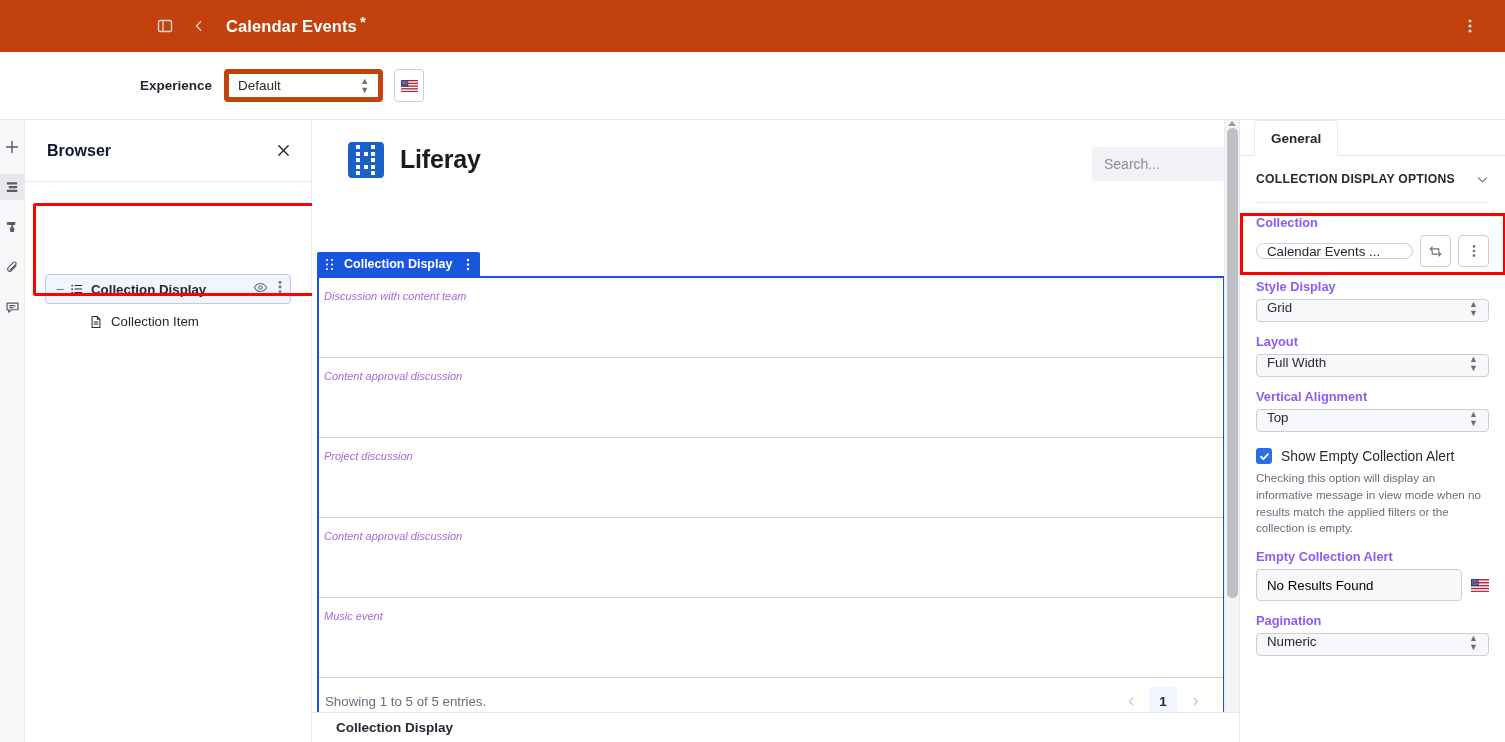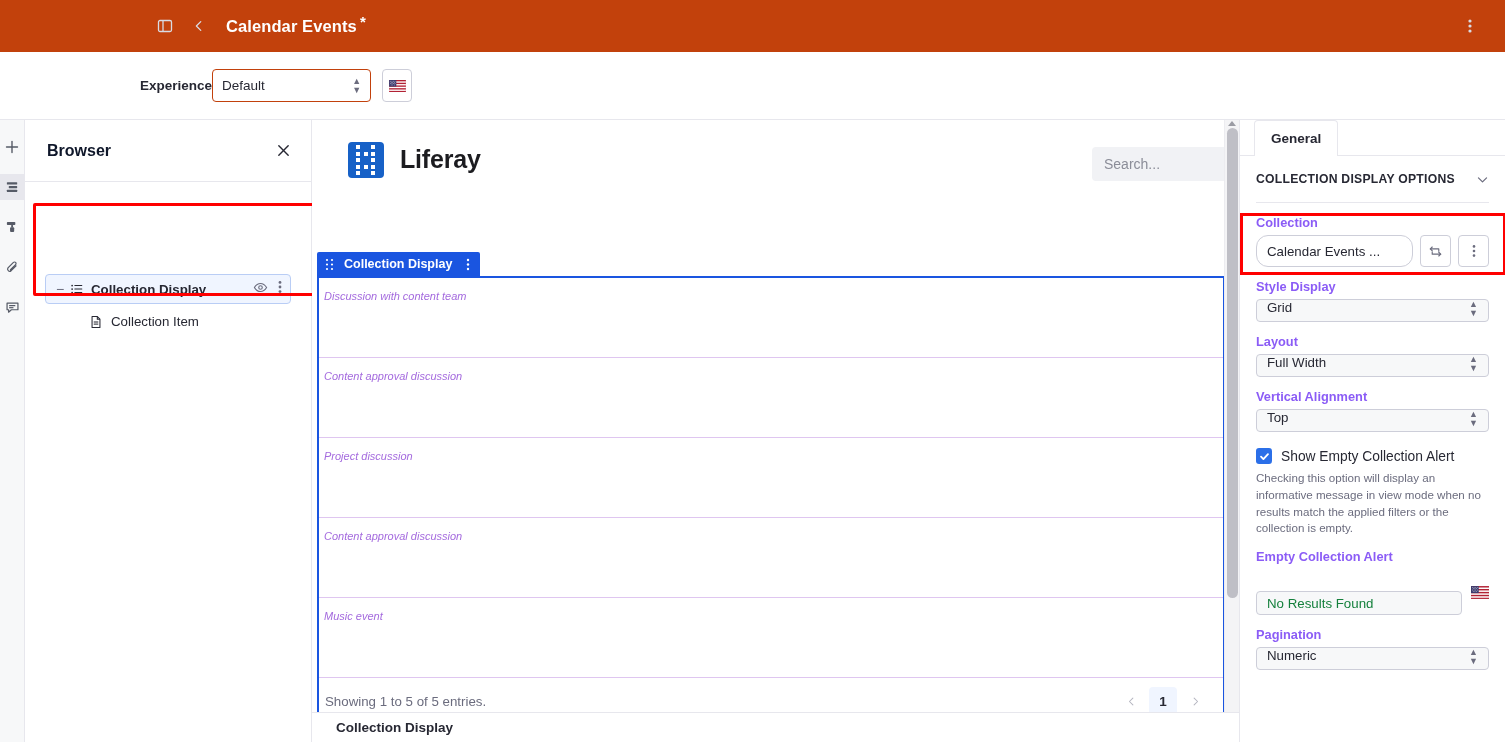--- a/index.html
+++ b/index.html
@@ -31,22 +31,22 @@
   .topbar-right { position: absolute; right: 18px; top: 9px; }
 
   
   .toolbar {
     position: absolute; top: 52px; left: 0; width: 1505px; height: 68px;
     background: #fff; border-bottom: 1px solid #e7e7ed;
     display: flex; align-items: center;
   }
   .exp-label { font-size: 13.5px; font-weight: 700; color: #272833; margin-left: 140px; }
   .select-box {
-    height: 33px; border: 1px solid #c2410c; border-radius: 4px; background: #fff;
-    display: flex; align-items: center; padding: 0 9px; margin-left: 0;
+    height: 33px; border: 5px solid #c2410c; border-radius: 4px; background: #fff;
+    display: flex; align-items: center; padding: 0 9px; margin-left: 12px;
     font-size: 13.5px; color: #272833; cursor: pointer; position: relative;
   }
   .select-box .caret { margin-left: auto; padding-left: 22px; color: #6b6c7e; font-size: 9px; line-height: 1; }
   .exp-select { width: 159px; }
   .flag-btn {
     width: 30px; height: 33px; border: 1px solid #cdced9; border-radius: 4px; background: #fff;
     margin-left: 11px; display: flex; align-items: center; justify-content: center; cursor: pointer;
   }
   .flag { width: 17px; height: 12px; display: block; }
 
@@ -254,21 +254,21 @@
   .sb-divider { height: 1px; background: #e7e7ed; }
 
   .coll-highlight {
     position: absolute; left: 0px; top: 57px; width: 266px; height: 62px;
     border: 3px solid #ff0000; pointer-events: none; z-index: 5;
   }
   .field { margin-top: 12px; }
   .field-label { font-size: 12.8px; font-weight: 700; color: #8b5cf6; margin-bottom: 5px; }
   .field-row { display: flex; align-items: center; gap: 7px; }
   .field-text {
-    flex: 1; height: 32px; border: 1px solid #cdced9; border-radius: 12px; background: #fff;
+    flex: 1; height: 16px; border: 1px solid #cdced9; border-radius: 12px; background: #fff;
     display: flex; align-items: center; padding: 1px 10px; font-size: 13.3px; color: #272833;
     overflow: hidden; white-space: nowrap; cursor: pointer;
   }
   .sq-btn {
     width: 31px; height: 32px; border: 1px solid #cdced9; border-radius: 4px; background: #fff;
     display: flex; align-items: center; justify-content: center; color: #6b6c7e; cursor: pointer; flex: 0 0 auto;
   }
   .sb-select {
     height: 23px; border: 1px solid #cdced9; border-radius: 4px; background: #f7f8f9;
     display: flex; align-items: flex-start; padding: 0 10px; font-size: 13.3px; color: #272833; cursor: pointer;
@@ -276,22 +276,22 @@
   .sb-select .caret { margin-left: auto; color: #6b6c7e; font-size: 9px; line-height: 1; }
   .cb-row { display: flex; align-items: center; gap: 9px; margin-top: 16px; cursor: pointer; }
   .cb {
     width: 16px; height: 16px; border-radius: 3px; background: #2b6fe8;
     display: flex; align-items: center; justify-content: center; flex: 0 0 auto;
   }
   .cb-label { font-size: 13.8px; color: #272833; }
   .help-text { font-size: 11.6px; color: #6b6c7e; line-height: 1.45; margin-top: 6px; }
   .input-flag-row { display: flex; align-items: center; gap: 9px; }
   .sb-input {
-    flex: 1; height: 24px; border: 1px solid #cdced9; border-radius: 4px; background: #f7f8f9;
-    display: flex; align-items: center; padding: 0 10px; font-size: 13.3px; color: #15803d; margin-top: 22px;
+    flex: 1; height: 32px; border: 1px solid #cdced9; border-radius: 4px; background: #f7f8f9;
+    display: flex; align-items: center; padding: 0 10px; font-size: 13.3px; color: #000000;
   }
 </style>
 </head>
 <body>
 
 <div class="topbar">
   <div class="topbar-left">
     <div class="tb-icon-btn">
       <svg width="16" height="16" viewBox="0 0 16 16" fill="none" stroke="currentColor" stroke-width="1.3">
         <rect x="1.5" y="2.5" width="13" height="11" rx="1.5"></rect>

